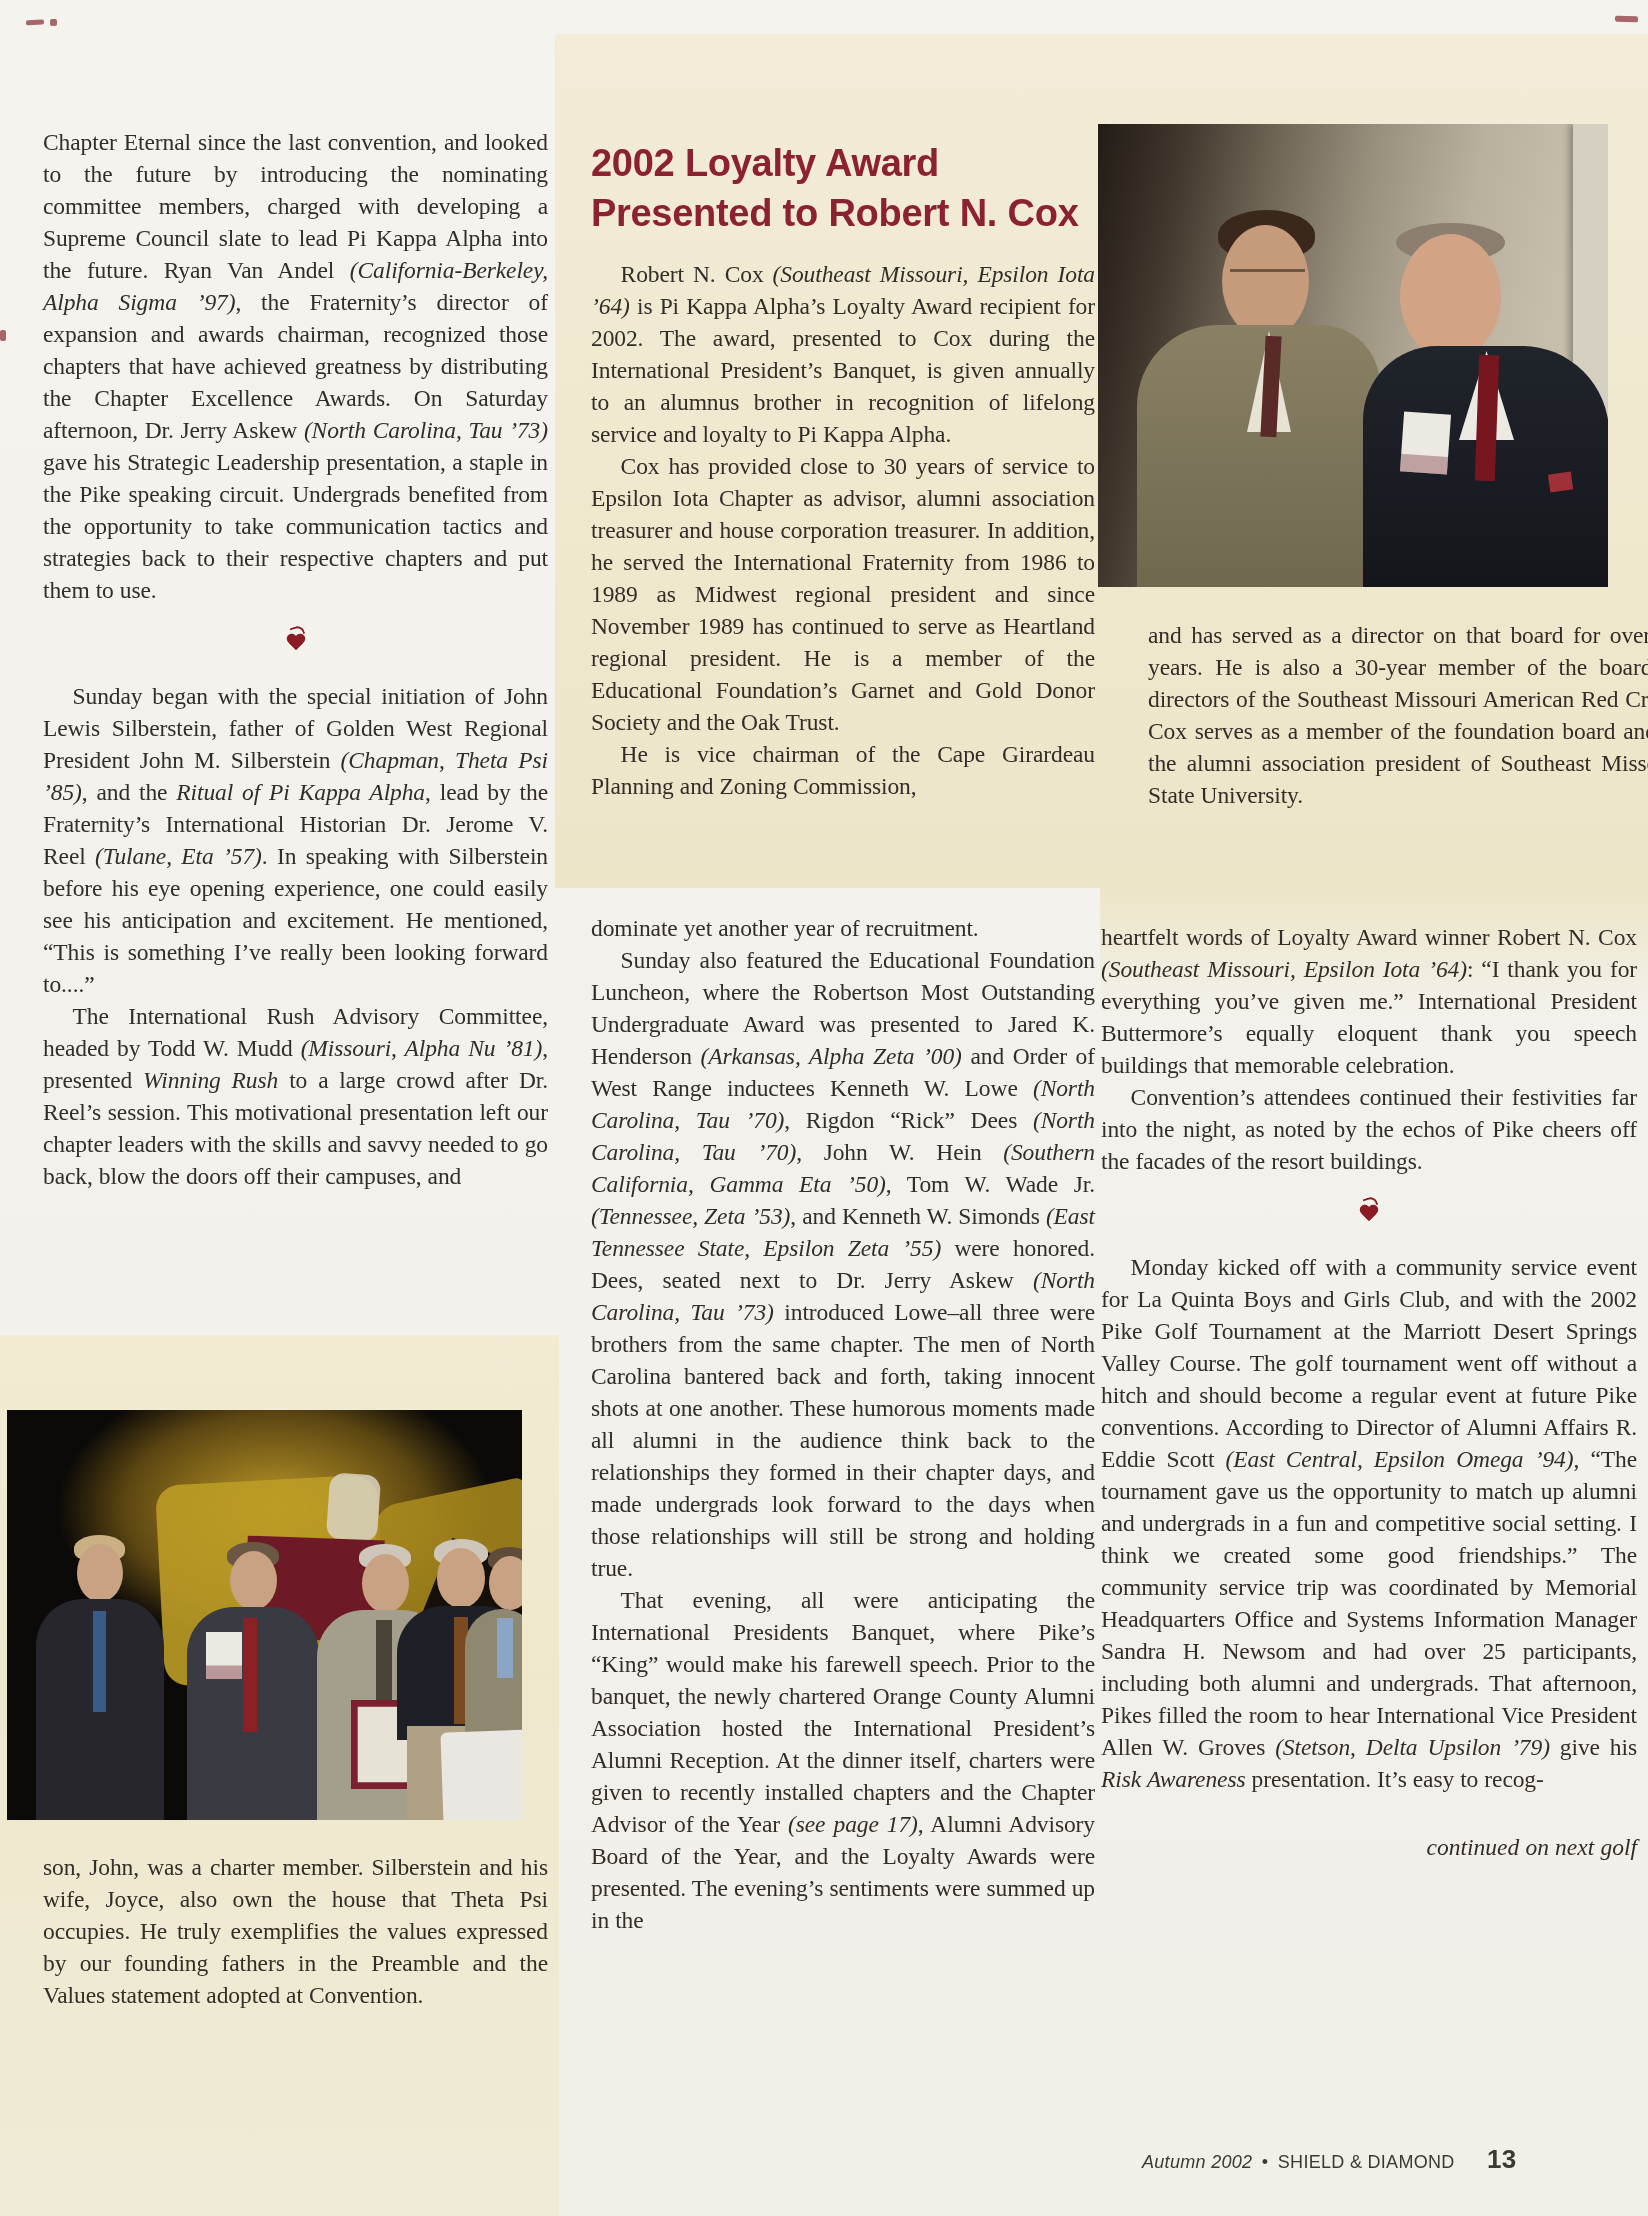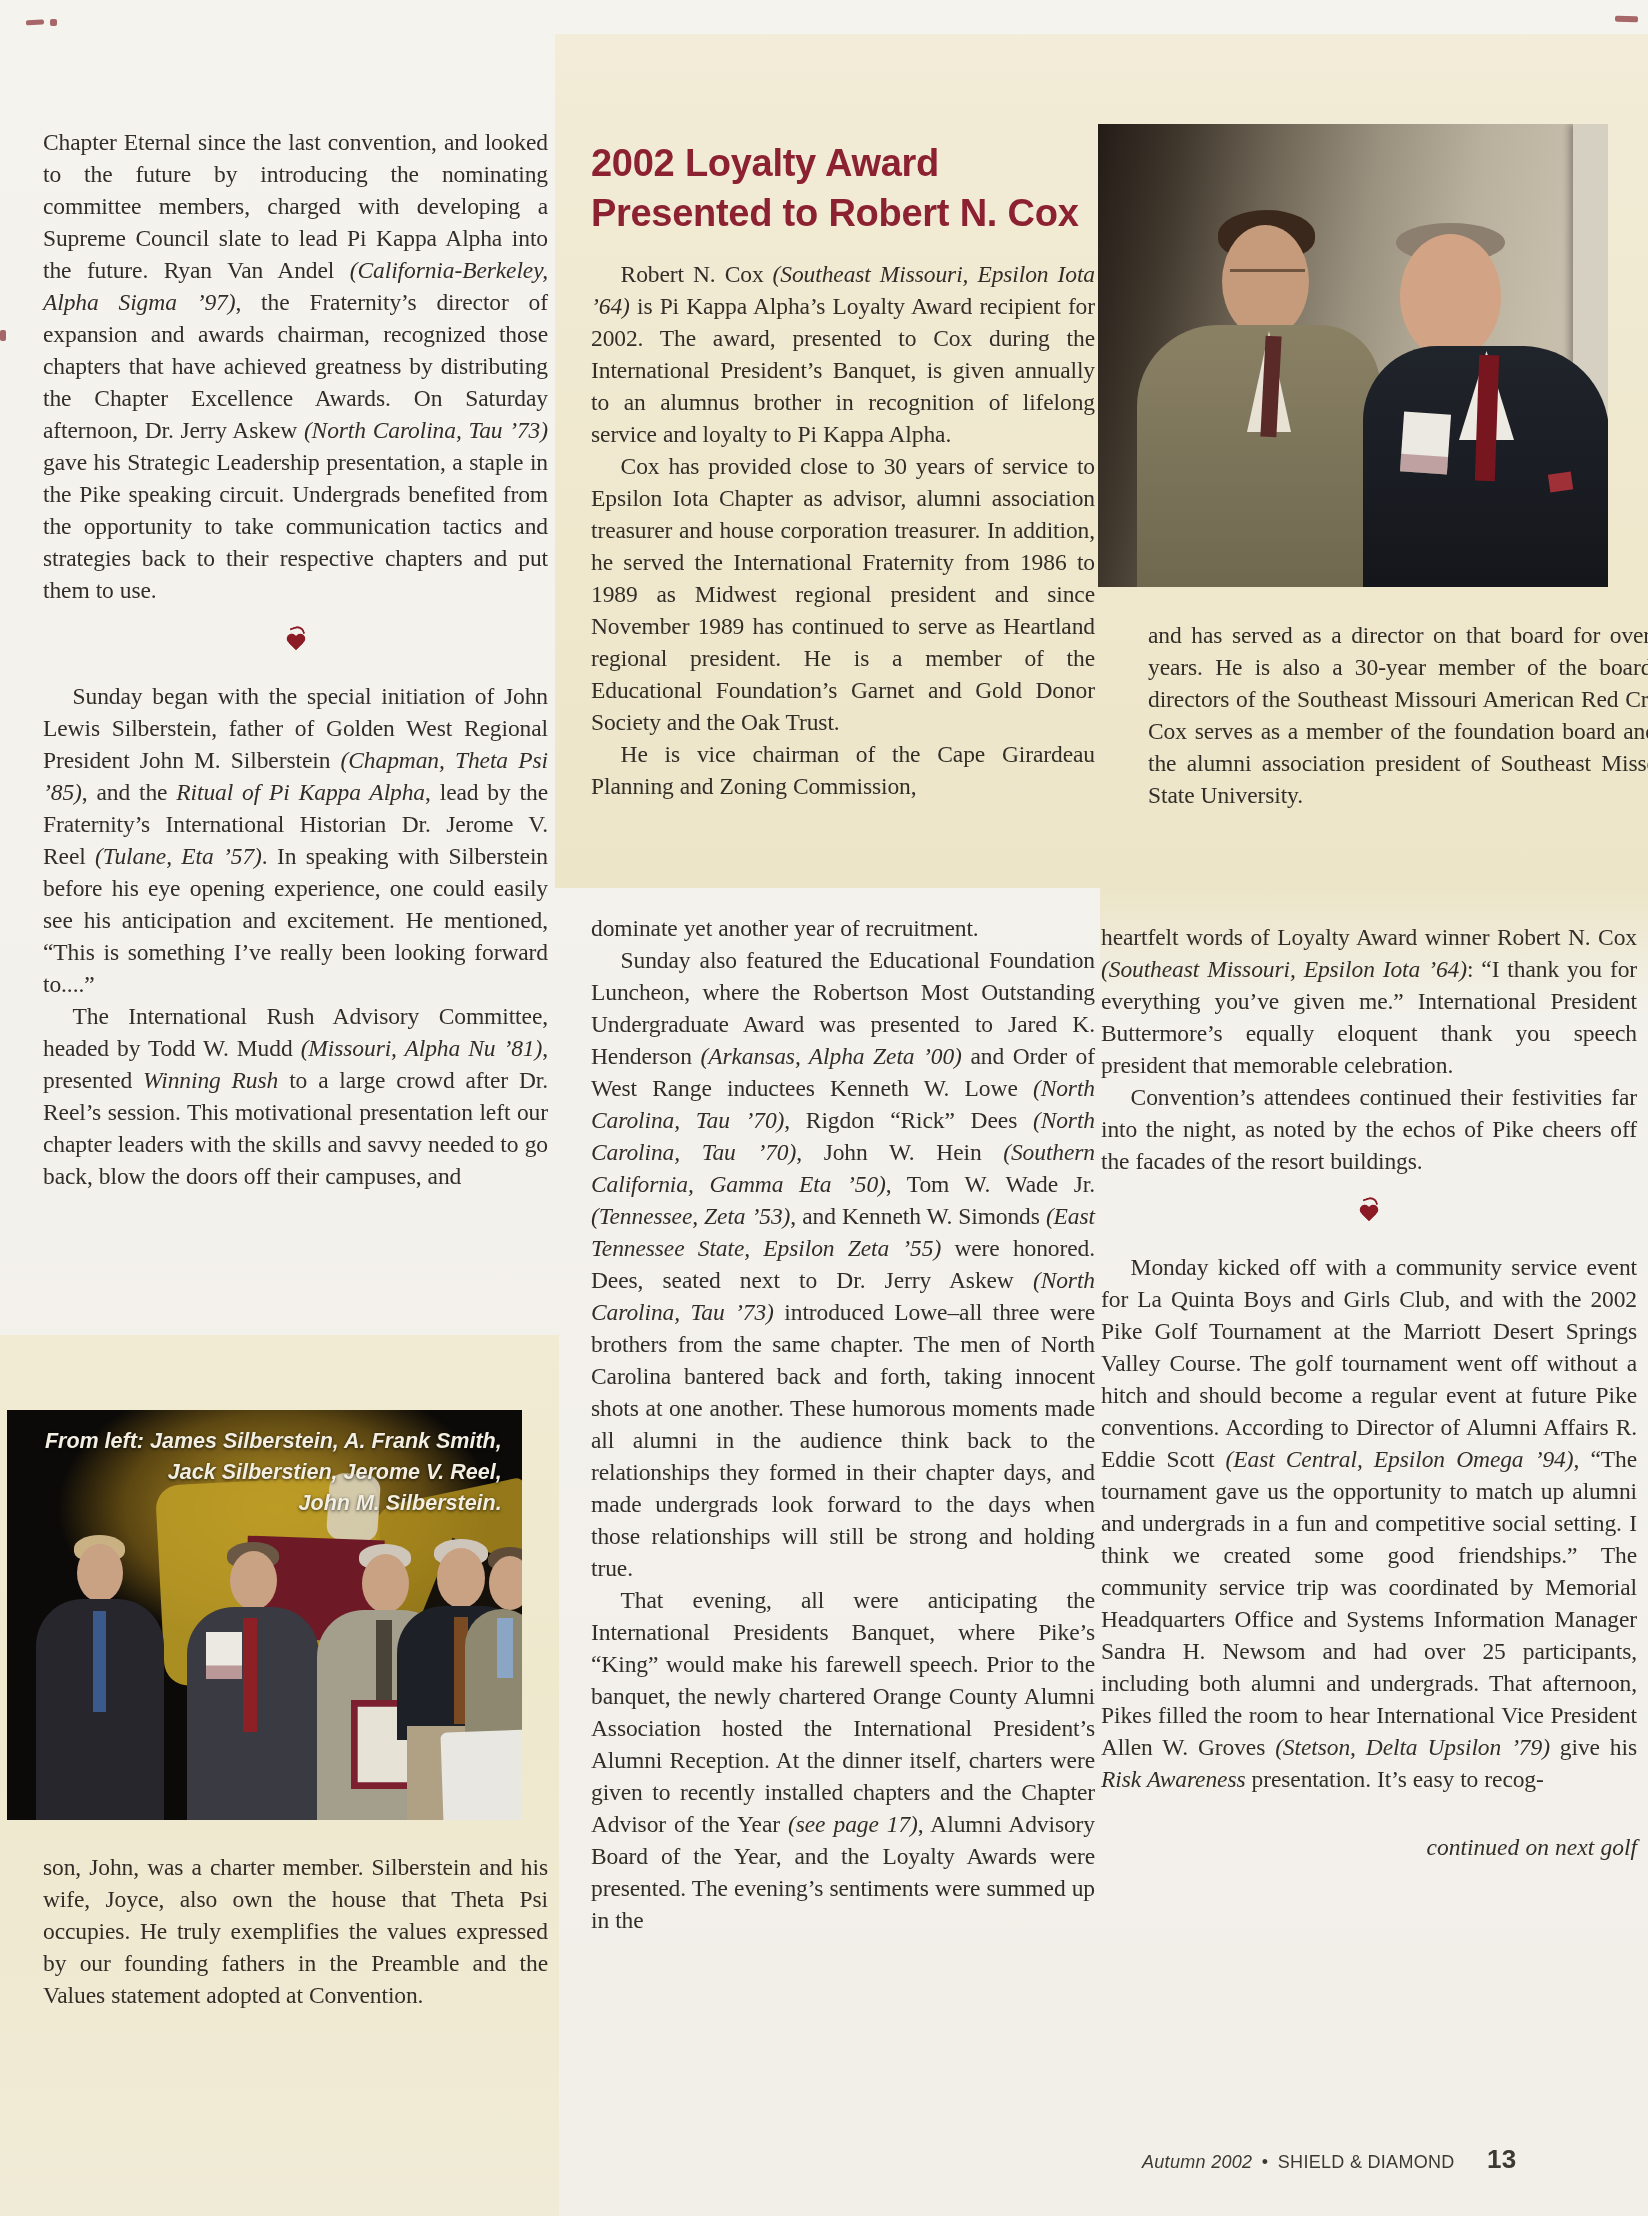--- a/index.html
+++ b/index.html
@@ -158,23 +158,20 @@
       <div class="tie" style="left:447px;top:207px;width:14.8px;height:107px;background:#7a4a22;"></div>
       <div class="badge" style="left:470px;top:222px;width:35px;height:46px;"></div>
     </div>
     <div class="fig">
       <div class="hair" style="left:481px;top:137px;width:44px;height:24px;background:#5f4c38;"></div>
       <div class="head" style="left:482px;top:146px;width:42px;height:54px;"></div>
       <div class="torso" style="left:458px;top:199px;width:74px;height:214px;background:#8f8870;"></div>
       <div class="tie" style="left:490px;top:208px;width:16px;height:60px;background:#8aa6c4;"></div>
     </div>
     <div class="pbl-table"></div>
-    <div class="caption caption-bl">From left: James Silberstein, A. Frank Smith,
-Jack Silberstien, Jerome V. Reel,
-John M. Silberstein.</div>
   </div>
 
   <div class="col col1-bottom">
     <p class="para"><span>son, John, was a charter member. Silberstein and his wife, Joyce, also own the house that Theta Psi occupies. He truly exemplifies the values expressed by our founding fathers in the Preamble and the Values statement adopted at Convention.</span></p>
   </div>
 
   <div class="col col2-top">
     <h1 class="headline">2002 Loyalty Award
 Presented to Robert N. Cox</h1>
     <p class="para indent"><span>Robert N. Cox </span><span class="it">(Southeast Missouri, Epsilon Iota ’64)</span><span> is Pi Kappa Alpha’s Loyalty Award recipient for 2002. The award, presented to Cox during the International President’s Banquet, is given annually to an alumnus brother in recognition of lifelong service and loyalty to Pi Kappa Alpha.</span></p>
@@ -203,21 +200,21 @@
     <div class="ptr-m2-tie"></div>
     <div class="ptr-m2-square"></div>
     <div class="ptr-m2-tag"></div>
   </div>
 
   <div class="col col3-mid">
     <p class="para"><span>and has served as a director on that board for over 20 years. He is also a 30-year member of the board of directors of the Southeast Missouri American Red Cross. Cox serves as a member of the foundation board and as the alumni association president of Southeast Missouri State University.</span></p>
   </div>
 
   <div class="col col3-bottom">
-    <p class="para"><span>heartfelt words of Loyalty Award winner Robert N. Cox </span><span class="it">(Southeast Missouri, Epsilon Iota ’64)</span><span>: “I thank you for everything you’ve given me.” International President Buttermore’s equally eloquent thank you speech president that memorable celebration.</span></p>
+    <p class="para"><span>heartfelt words of Loyalty Award winner Robert N. Cox </span><span class="it">(Southeast Missouri, Epsilon Iota ’64)</span><span>: “I thank you for everything you’ve given me.” International President Buttermore’s equally eloquent thank you speech buildings that memorable celebration.</span></p>
     <p class="para indent"><span>Convention’s attendees continued their festivities far into the night, as noted by the echos of Pike cheers off the facades of the resort buildings.</span></p>
     <div class="dingbat">
       <span class="heart"><span class="stem"></span></span>
     </div>
     <p class="para indent"><span>Monday kicked off with a community service event for La Quinta Boys and Girls Club, and with the 2002 Pike Golf Tournament at the Marriott Desert Springs Valley Course. The golf tournament went off without a hitch and should become a regular event at future Pike conventions. According to Director of Alumni Affairs R. Eddie Scott </span><span class="it">(East Central, Epsilon Omega ’94)</span><span>, “The tournament gave us the opportunity to match up alumni and undergrads in a fun and competitive social setting. I think we created some good friendships.” The community service trip was coordinated by Memorial Headquarters Office and Systems Information Manager Sandra H. Newsom and had over 25 participants, including both alumni and undergrads. That afternoon, Pikes filled the room to hear International Vice President Allen W. Groves </span><span class="it">(Stetson, Delta Upsilon ’79)</span><span> give his </span><span class="it">Risk Awareness</span><span> presentation. It’s easy to recog-</span></p>
     <div class="continued">continued on next golf</div>
   </div>
 
   <div class="footer">
     <span class="issue">Autumn 2002</span>

